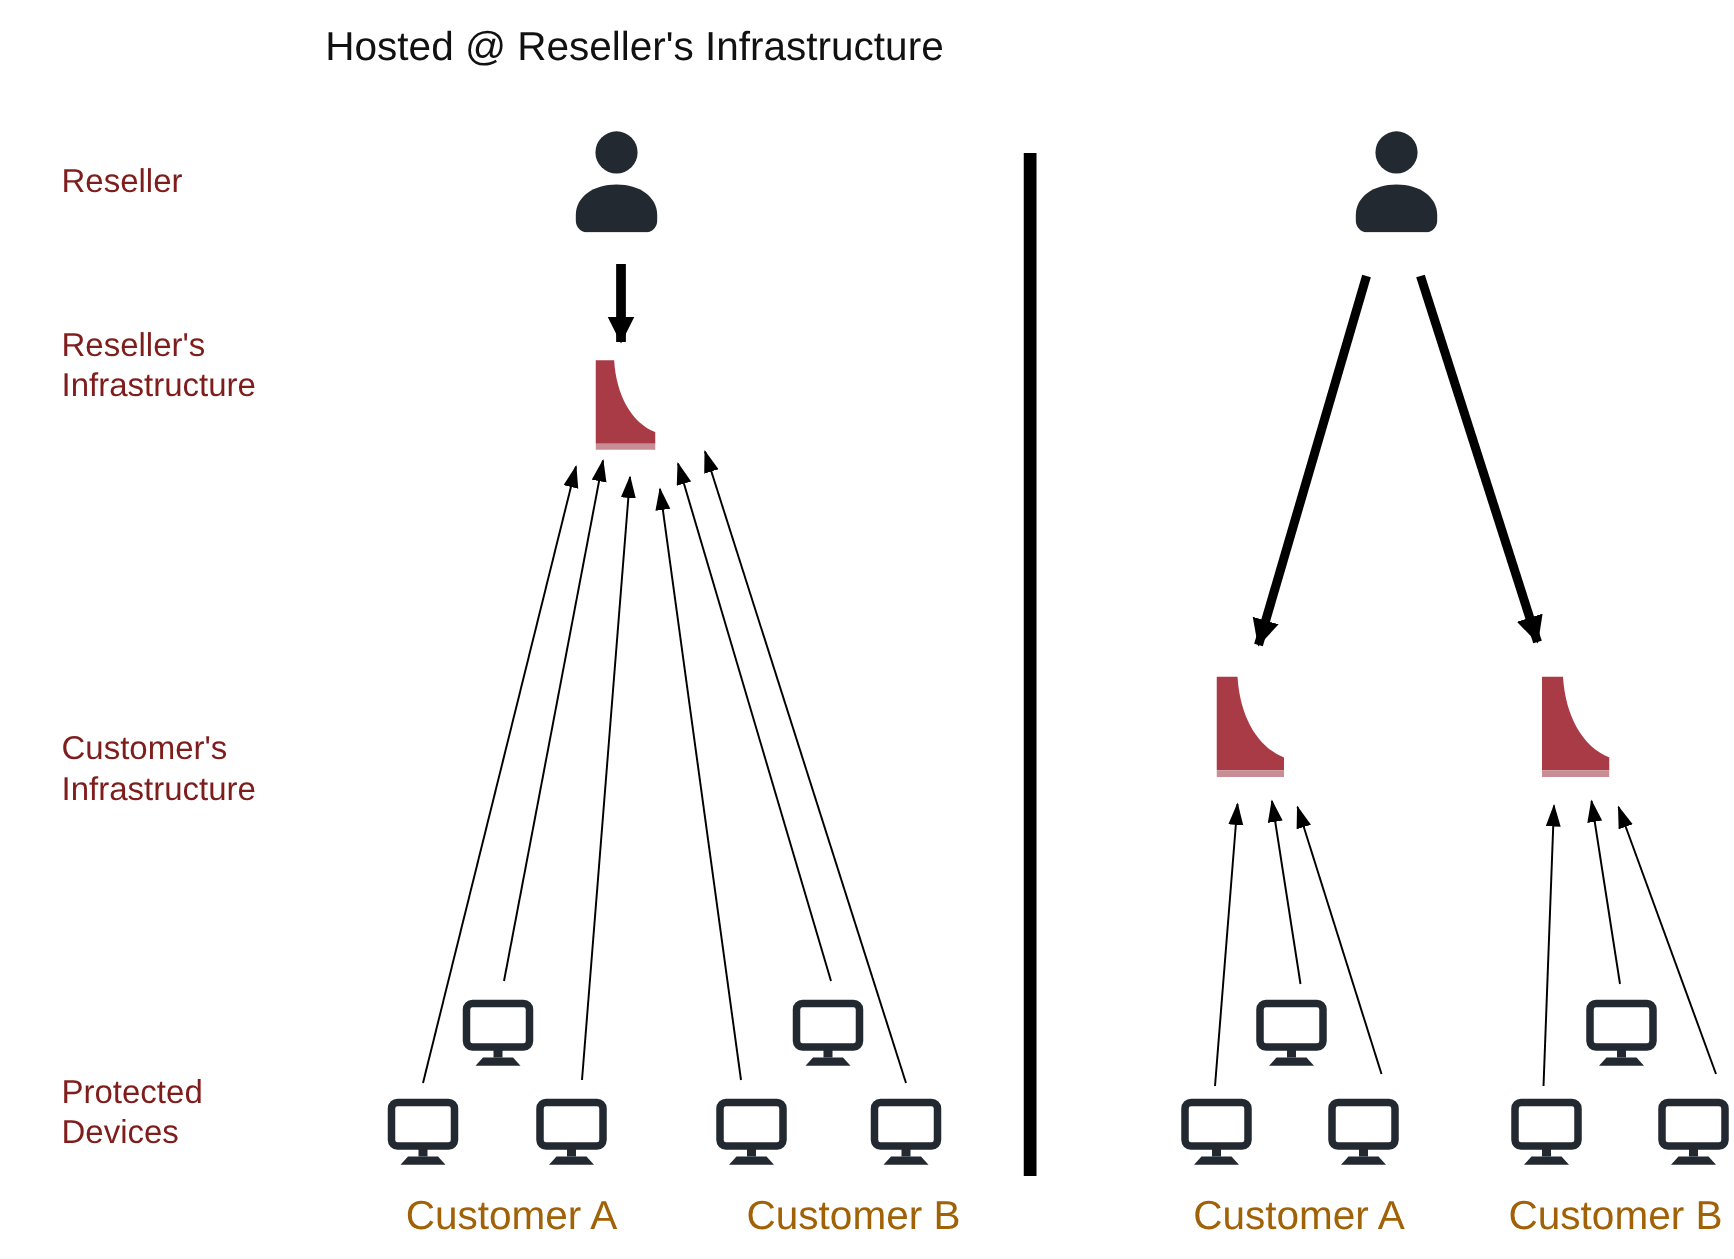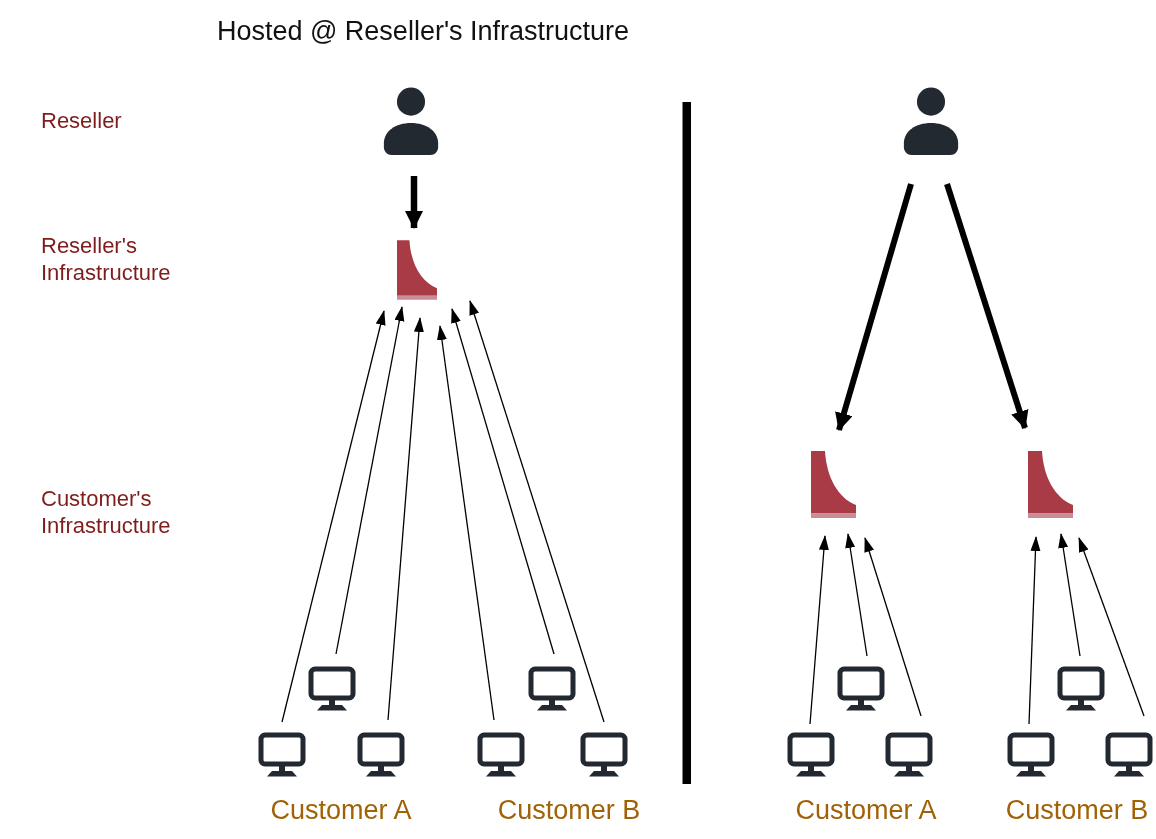--- a/index.html
+++ b/index.html
@@ -27,24 +27,26 @@
   svg.gfx{position:absolute;left:0;top:0;}
 </style>
 </head>
 <body>
 
 <div class="stage">
 
   <div class="title" style="left:399px">Hosted @ Reseller's Infrastructure</div>
 
   <div class="rowlabel" style="top:107px">Reseller</div>
-  <div class="rowlabel" style="top:232px">Reseller's
+  <div class="rowlabel" style="top:216px">Reseller's
 Infrastructure</div>
   <div class="rowlabel" style="top:485px">Customer's
 Infrastructure</div>
+  <div class="rowlabel" style="top:714px">Protected
+Devices</div>
 
   <div class="custlabel" style="left:317px">Customer A</div>
   <div class="custlabel" style="left:545px">Customer B</div>
   <div class="custlabel" style="left:842px">Customer A</div>
   <div class="custlabel" style="left:1053px">Customer B</div>
 
   <svg class="gfx" width="1156" height="839" viewBox="0 0 1156 839">
     <defs>
       <marker id="ah-big" markerUnits="userSpaceOnUse" markerWidth="19" markerHeight="19" refX="17" refY="9" orient="auto">
         <path d="M0,0 L18,9 L0,18 Z" fill="#000000"></path>

